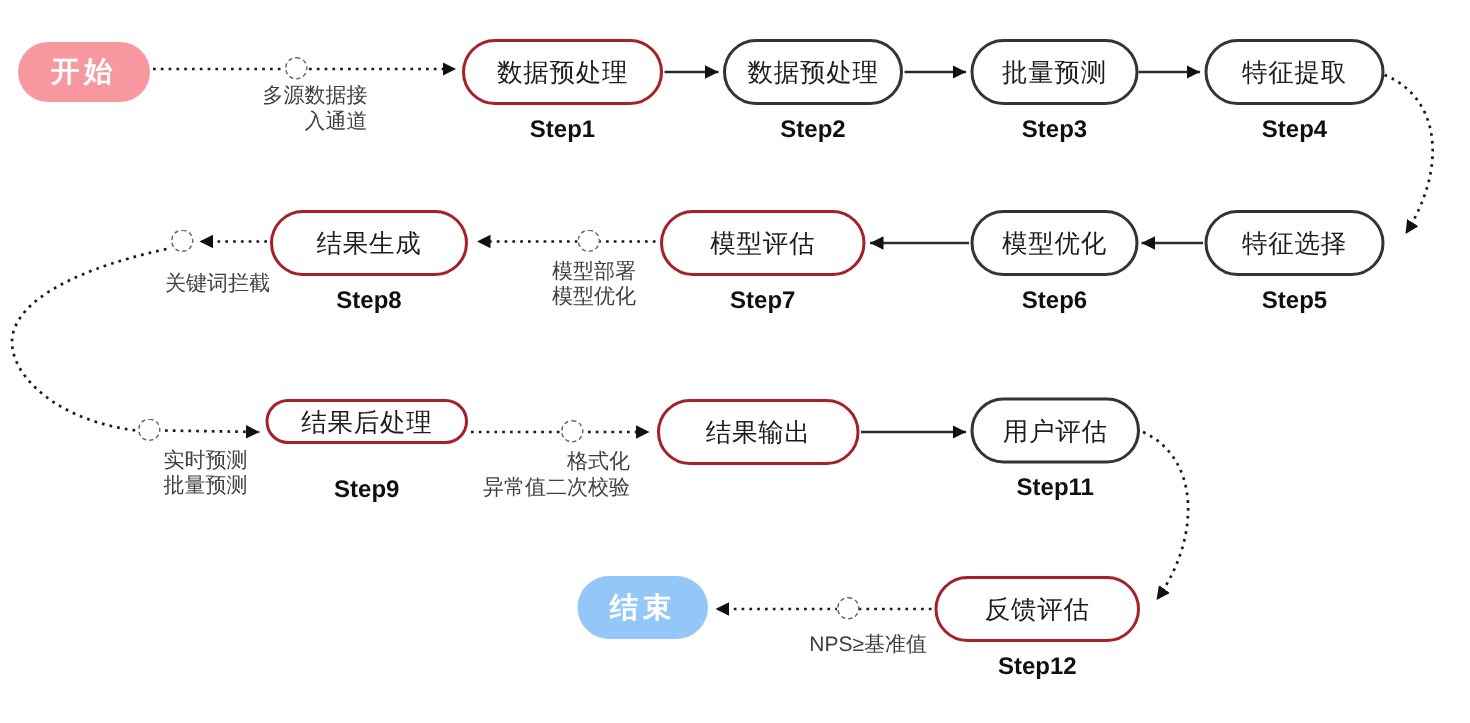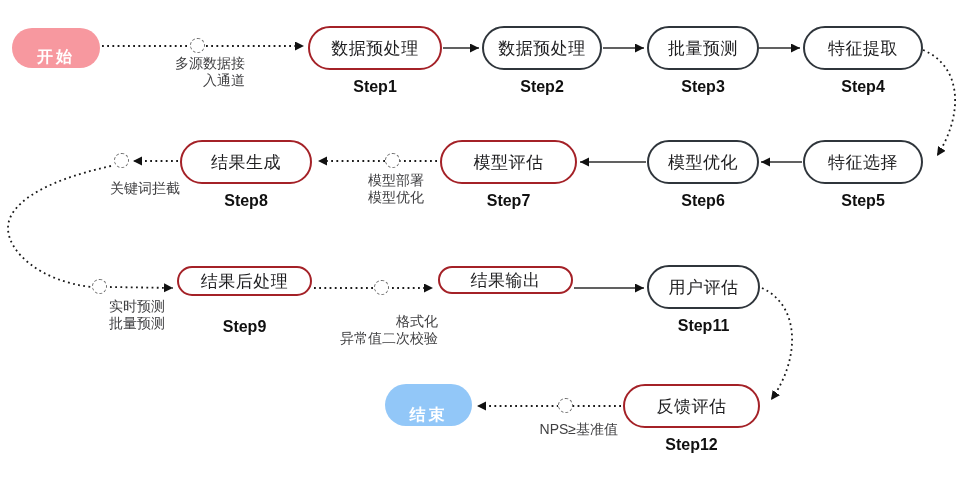--- a/index.html
+++ b/index.html
@@ -20,21 +20,21 @@
   svg.wires{position:absolute;left:0;top:0;}
   svg .solid{stroke:#2d2d2d;stroke-width:1.6;fill:none;}
   svg .dotted{stroke:#1a1a1a;stroke-width:1.8;fill:none;stroke-dasharray:1.8 3.4;}
   .node{
     position:absolute;display:flex;align-items:center;justify-content:center;
     background:#ffffff;border-radius:22px;box-sizing:border-box;
     font-size:17px;color:var(--ink);letter-spacing:0.5px;
   }
   .node.box{border:2px solid var(--node-border);}
   .node.box.red{border-color:var(--accent-red);}
-  .node.terminal{border:none;color:#ffffff;font-weight:bold;font-size:16px;letter-spacing:3px;align-items:flex-end;}
+  .node.terminal{border:none;color:#ffffff;font-weight:bold;font-size:19px;letter-spacing:3px;}
   .node.start{background:var(--start-pink);}
   .node.end{background:var(--end-blue);}
   .stepnum{
     position:absolute;text-align:center;font-weight:bold;font-size:16px;color:#101010;
   }
   .gate{
     position:absolute;width:15px;height:15px;border-radius:50%;
     border:1.6px dashed #6a6a6a;background:#ffffff;box-sizing:border-box;
   }
   .gate-label{
@@ -116,21 +116,21 @@
   <div class="node box red" style="left:180px;top:140px;width:132px;height:44px;">
     <span>结果生成</span>
   </div>
   <div class="stepnum" style="left:180px;top:192px;width:132px;">Step8</div>
 
   <div class="node box red" style="left:177px;top:266px;width:135px;height:30px;">
     <span>结果后处理</span>
   </div>
   <div class="stepnum" style="left:177px;top:318px;width:135px;">Step9</div>
 
-  <div class="node box red" style="left:438px;top:266px;width:135px;height:28px;">
+  <div class="node box red" style="left:438px;top:266px;width:135px;height:44px;">
     <span>结果输出</span>
   </div>
 
   <div class="node box" style="left:647px;top:265px;width:113px;height:44px;">
     <span>用户评估</span>
   </div>
   <div class="stepnum" style="left:647px;top:317px;width:113px;">Step11</div>
 
   <div class="node box red" style="left:623px;top:384px;width:137px;height:44px;">
     <span>反馈评估</span>
@@ -154,21 +154,21 @@
     <div>关键词拦截</div>
   </div>
 
   <div class="gate" style="left:92px;top:279px;"></div>
   <div class="gate-label" style="left:45px;top:298px;width:120px;">
     <div>实时预测</div>
     <div>批量预测</div>
   </div>
 
   <div class="gate" style="left:374px;top:280px;"></div>
-  <div class="gate-label" style="left:318px;top:299px;width:120px;margin-top:14px;">
+  <div class="gate-label" style="left:300px;top:299px;width:120px;">
     <div>格式化</div>
     <div>异常值二次校验</div>
   </div>
 
   <div class="gate" style="left:558px;top:398px;"></div>
   <div class="gate-label" style="left:498px;top:421px;width:120px;">
     <div>NPS≥基准值</div>
   </div>
 
 </div>

